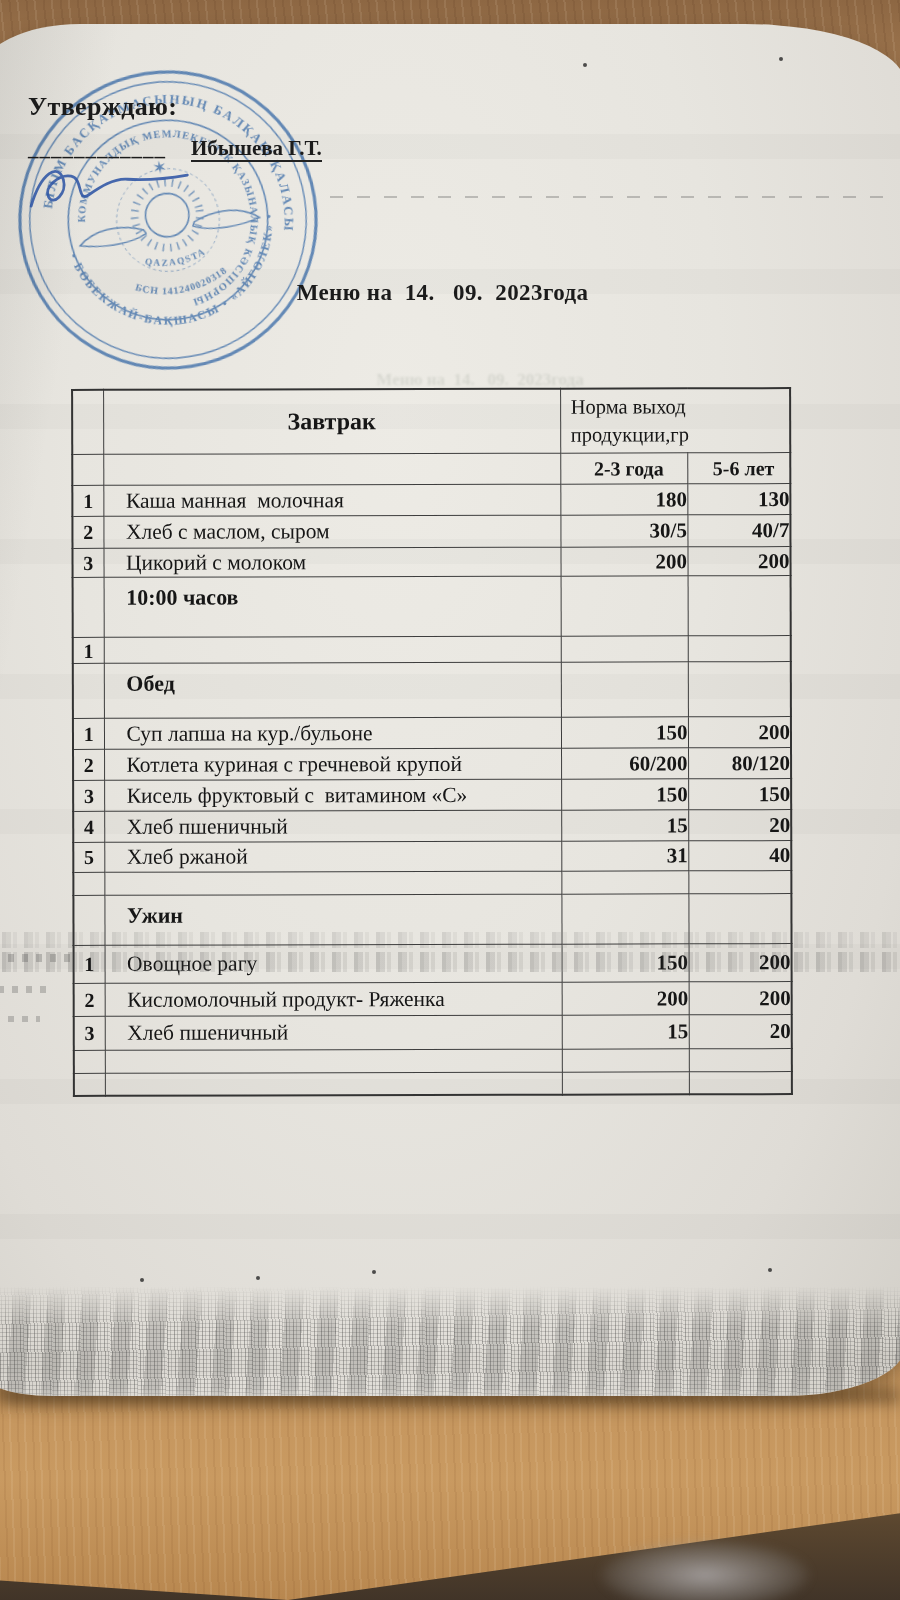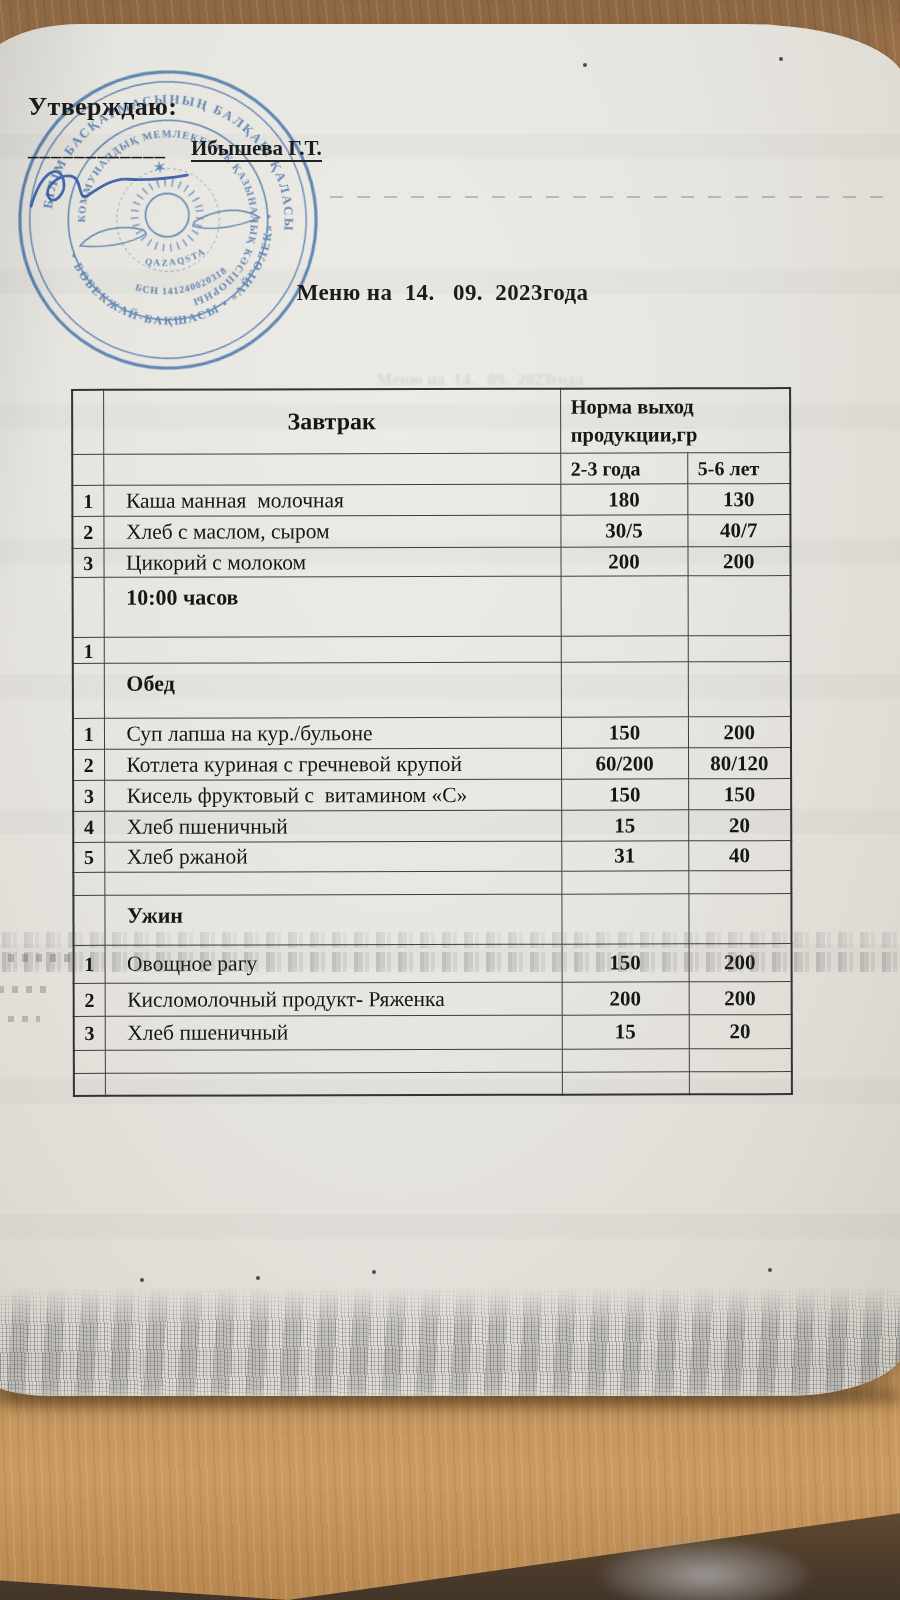--- a/index.html
+++ b/index.html
@@ -75,24 +75,24 @@
     color:#161616;
   }
   table.menu td{
     border:1.7px solid #3e3e3e;padding:0;vertical-align:middle;
     white-space:pre-wrap;overflow:hidden;
   }
   table.menu{border:2.4px solid #333;}
   col.w-num{width:31px;} col.w-name{width:457px;} col.w-v1{width:127px;} col.w-v2{width:103px;}
   .c-num{text-align:center;font-weight:700;font-size:20px;}
   .c-name{padding-left:22px !important;font-size:21.5px;}
-  .c-val{text-align:center;font-weight:700;font-size:21px;}
+  .c-val{text-align:right;font-weight:700;font-size:21px;}
   tr.head1 .h-meal{text-align:center;font-weight:700;font-size:24px;padding-left:0 !important;}
-  tr.head1 .h-norm{font-weight:700;font-size:20.5px;padding:4px 10px;line-height:1.35;vertical-align:middle;}
-  tr.head2 .h-age{text-align:left;font-weight:700;font-size:20px;padding-left:10px;}
+  tr.head1 .h-norm{font-weight:400;font-size:20.5px;padding:4px 10px;line-height:1.35;vertical-align:middle;}
+  tr.head2 .h-age{text-align:center;font-weight:700;font-size:20px;padding-left:10px;}
   tr.section td{vertical-align:top;}
   tr.section .c-name{font-weight:700;font-size:22px;padding-top:7px;}
   tr.numtop td{vertical-align:top;}
   tr.numtop .c-num{padding-top:2px;}
   
   .streak-thin{
     position:absolute;height:2px;opacity:.45;filter:blur(.3px);
     background:repeating-linear-gradient(90deg, rgba(85,85,85,.7) 0 13px, transparent 13px 27px);
   }
   .smudge-band{

